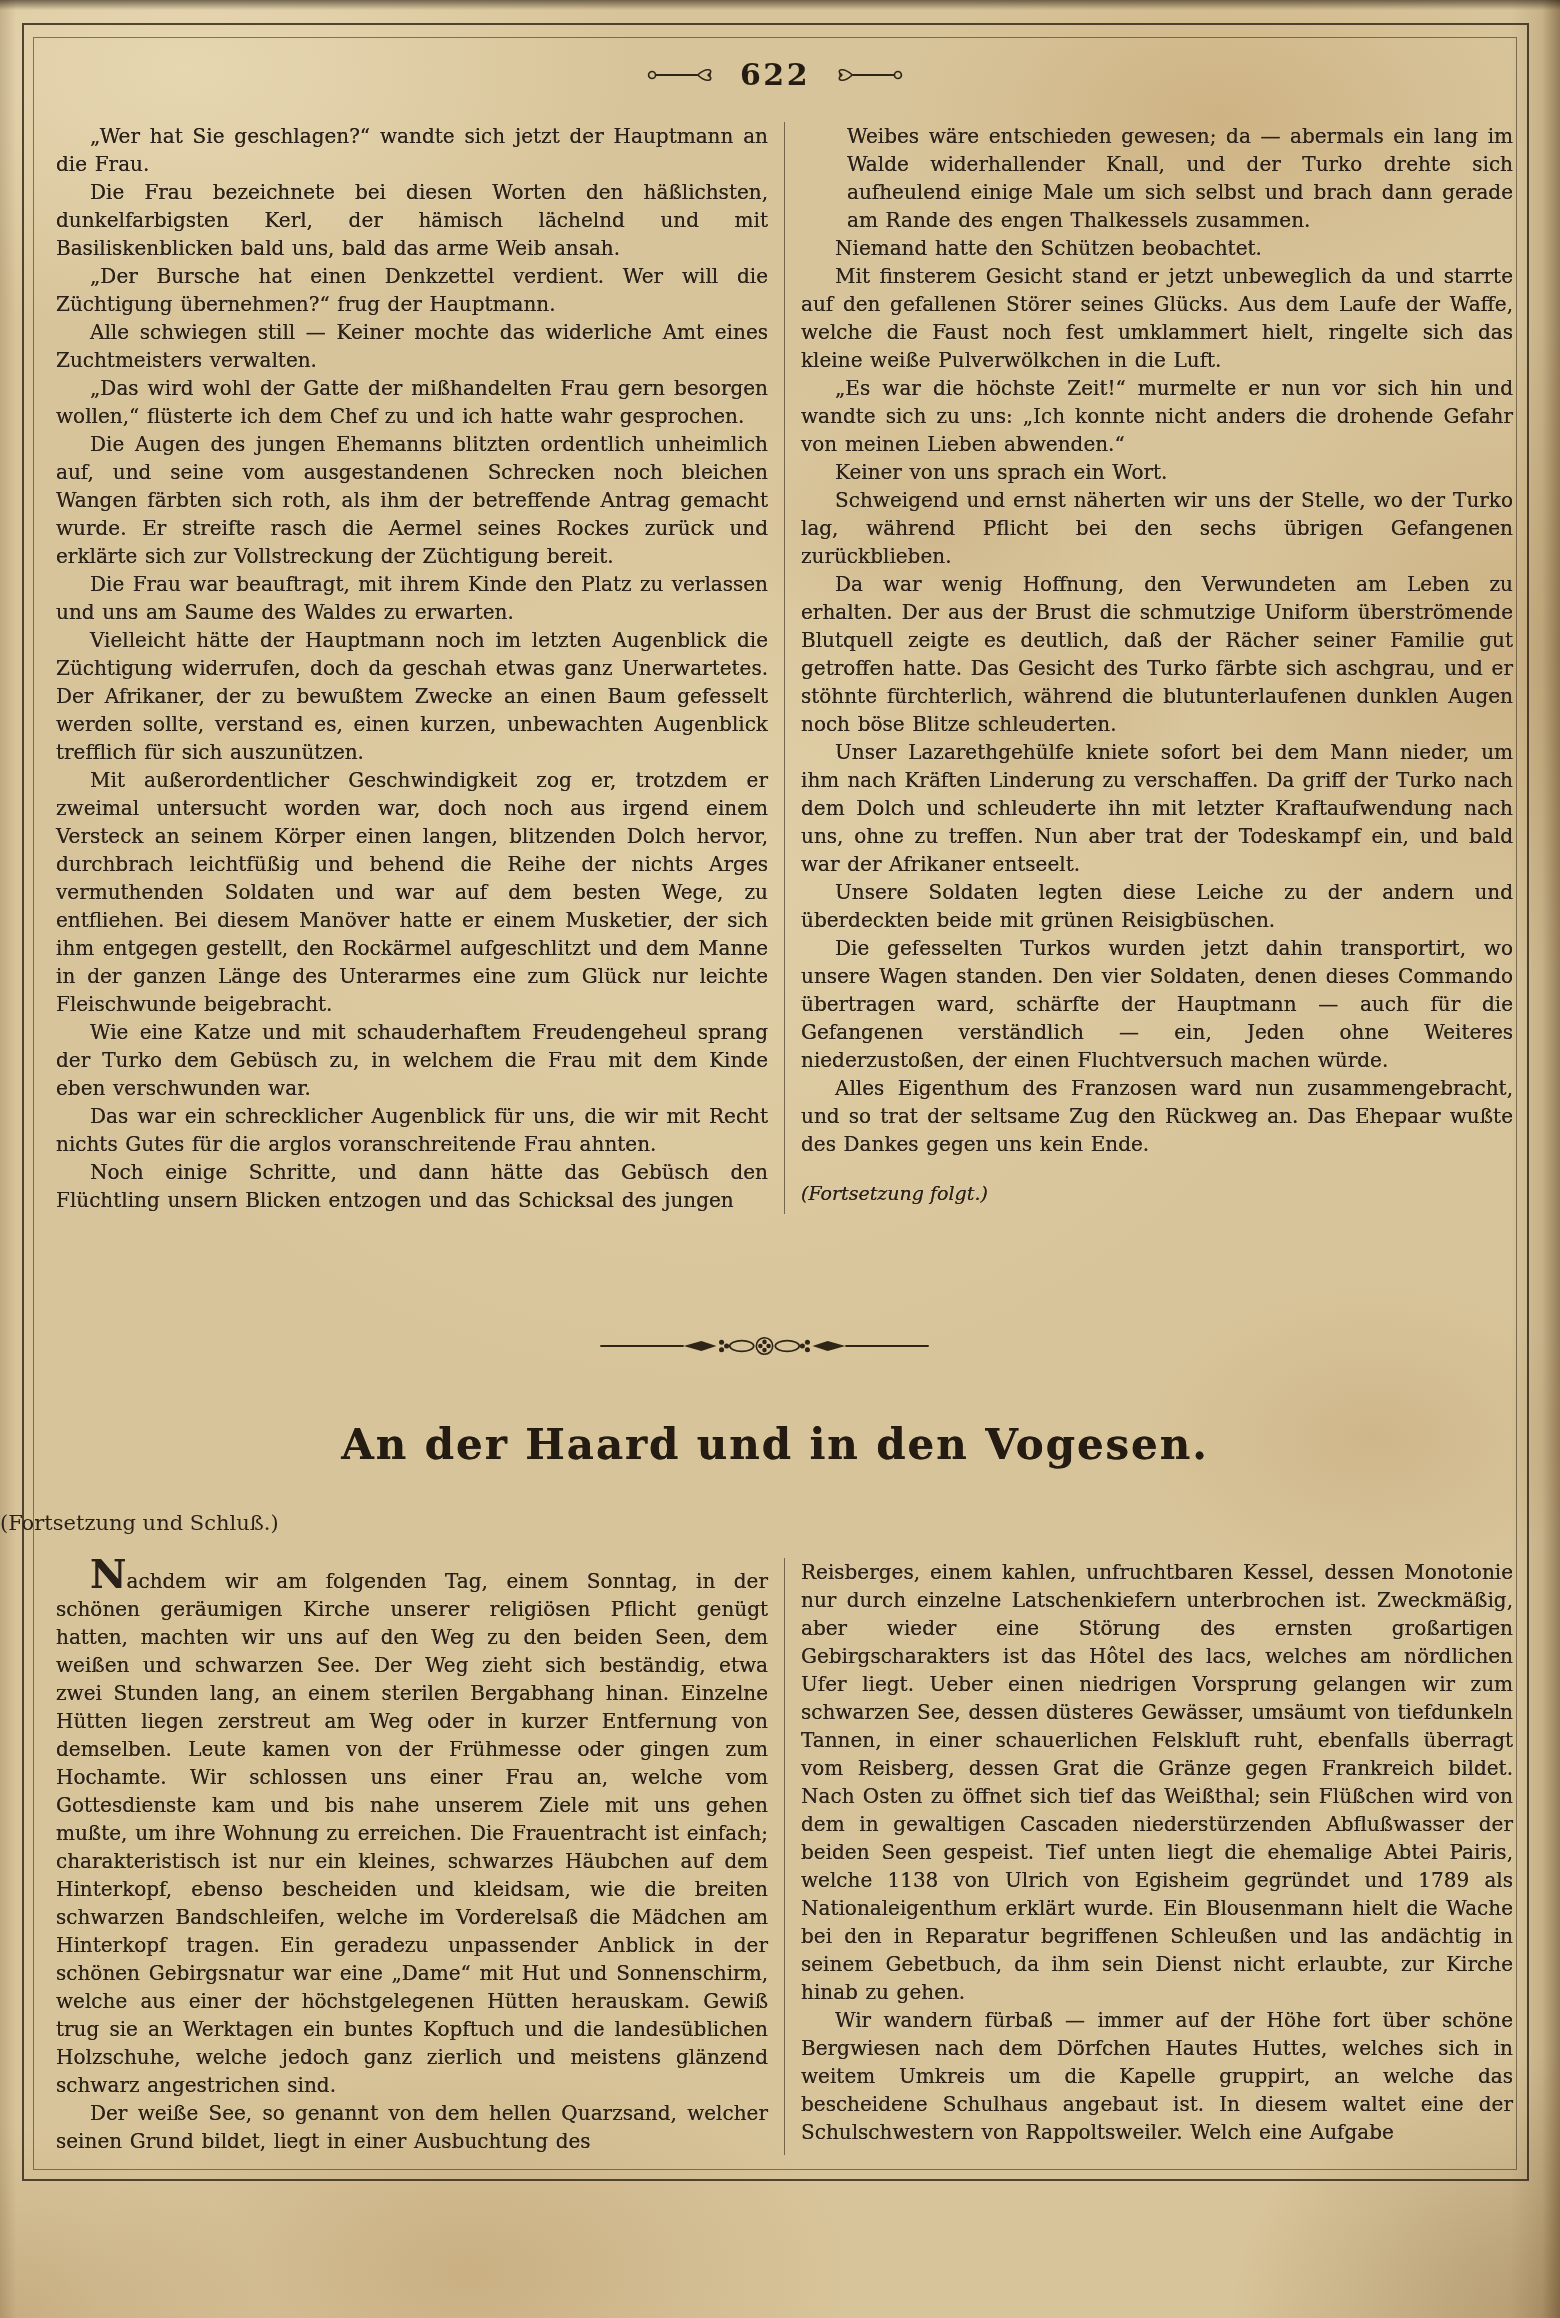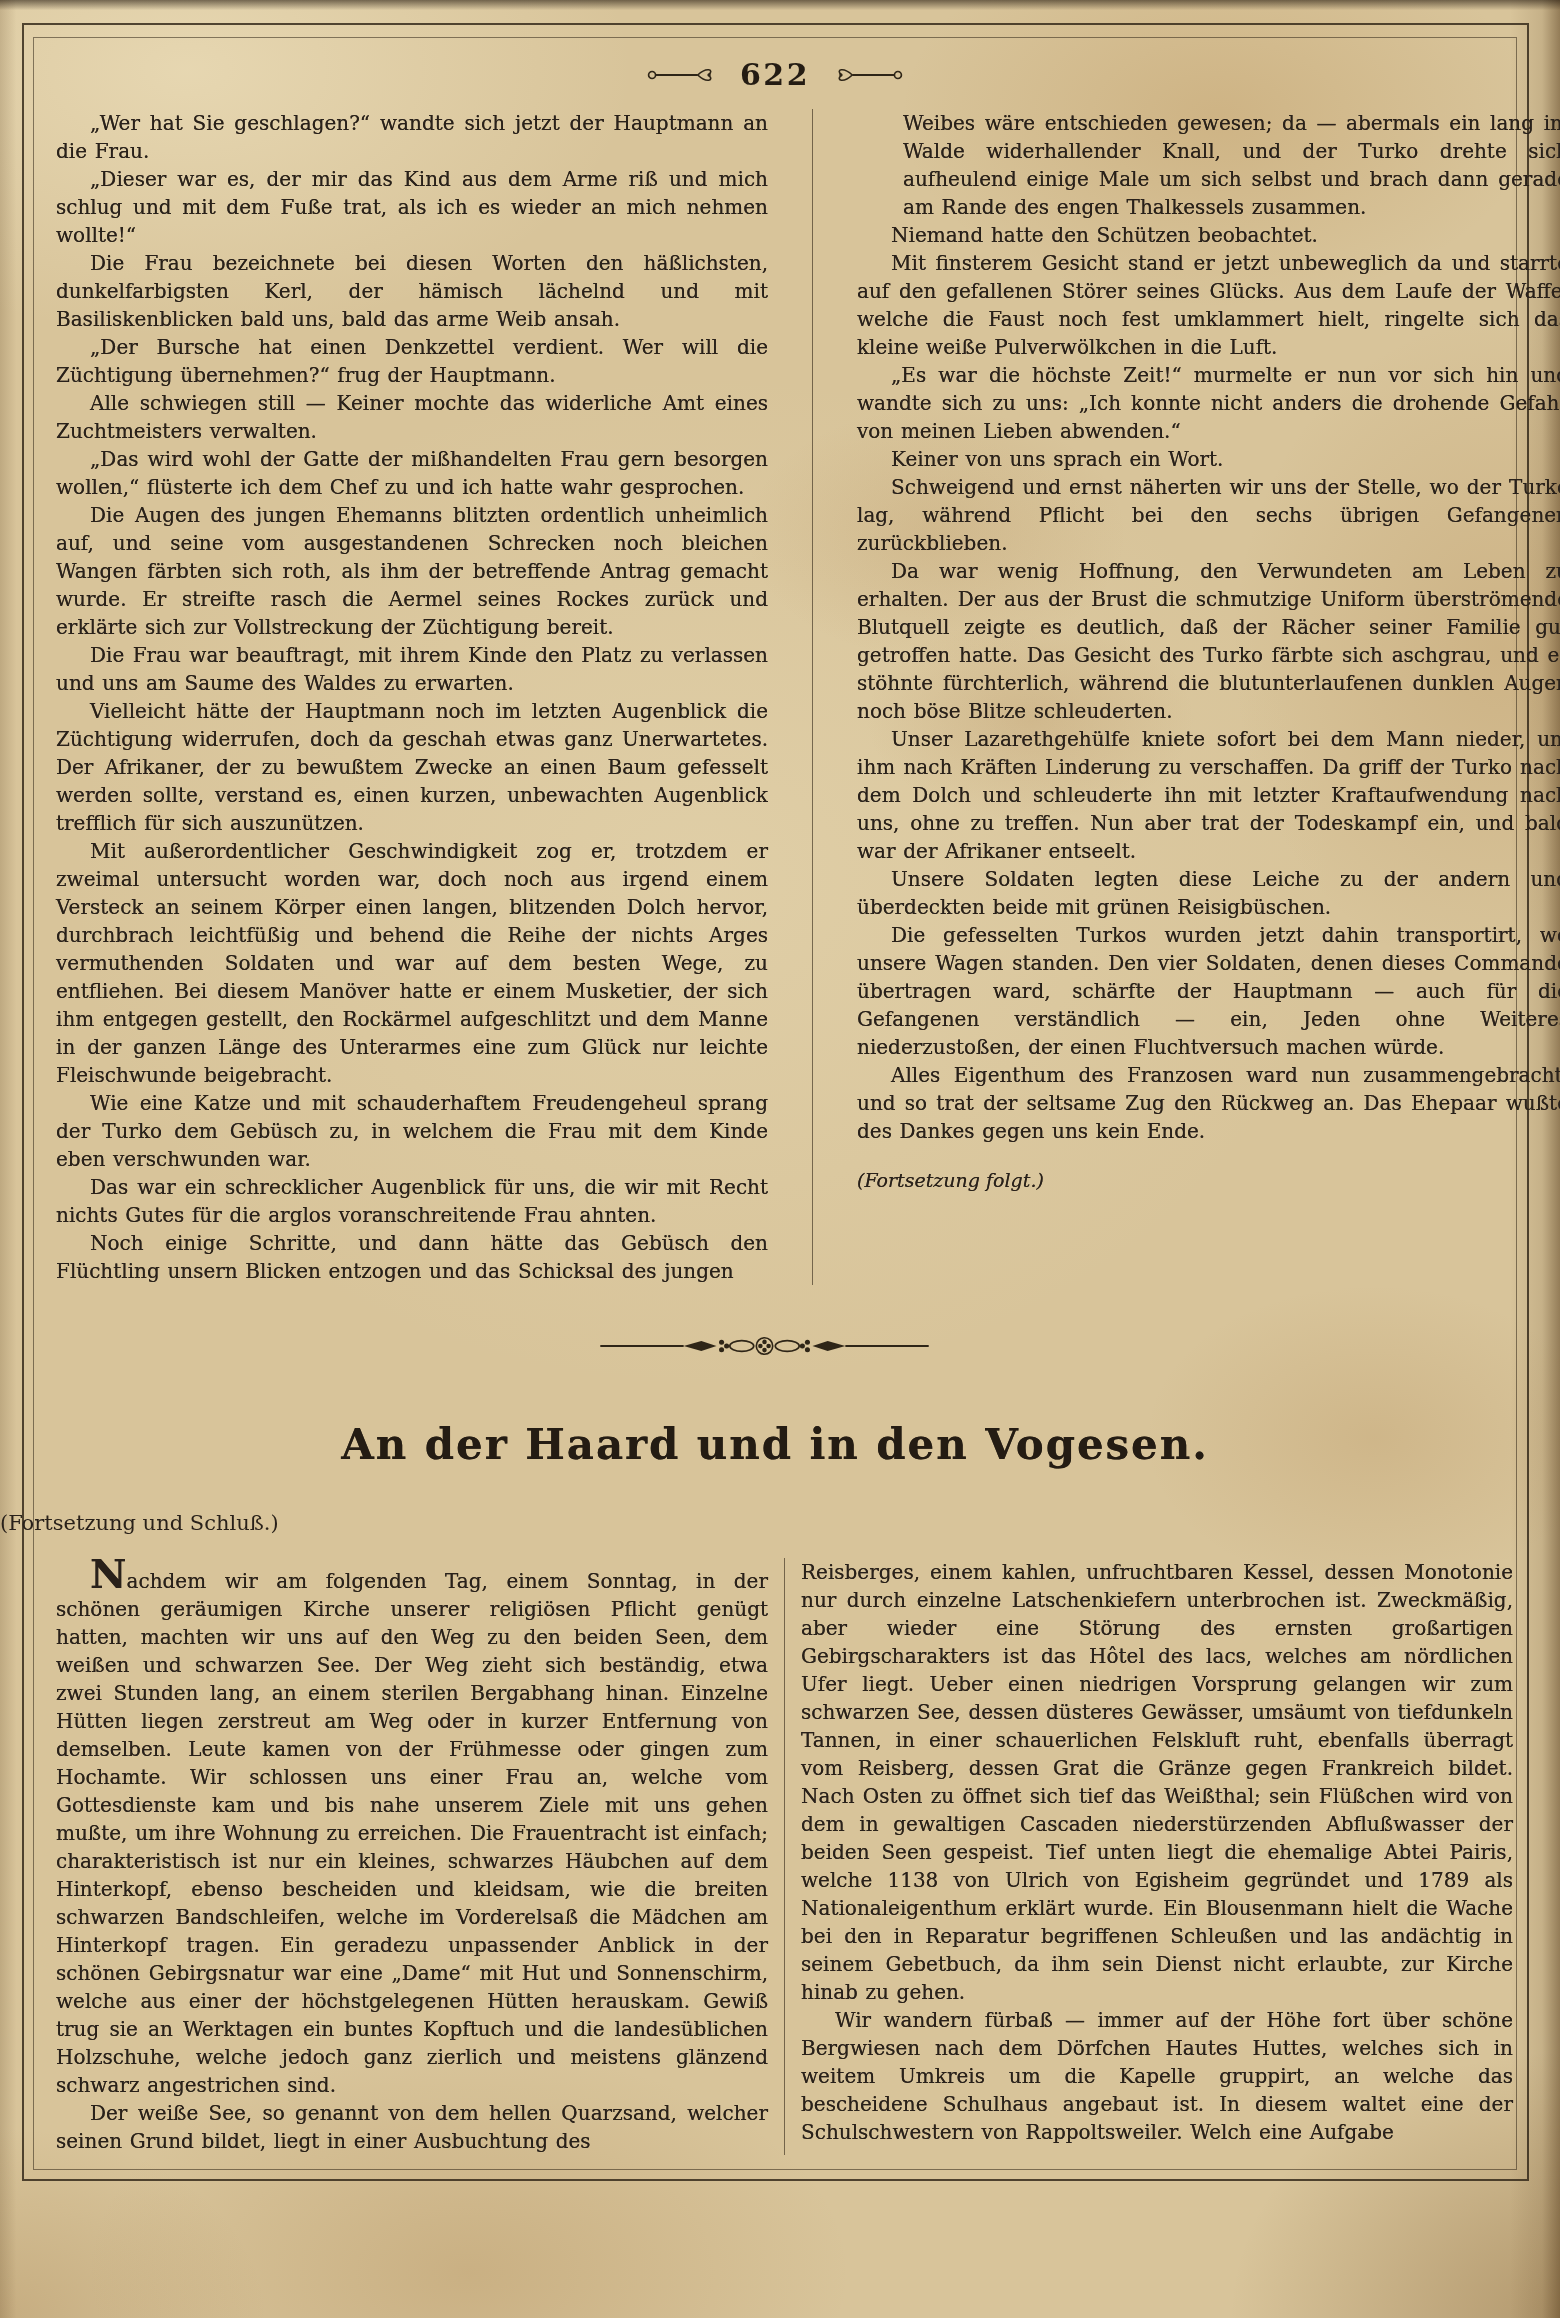--- a/index.html
+++ b/index.html
@@ -42,21 +42,21 @@
   .pagenum{
     font-size:30px;font-weight:bold;letter-spacing:2.5px;
     vertical-align:middle;color:#241c13;
   }
   .orn-h{vertical-align:middle;margin:0 21.6px;}
   .flip{transform:scaleX(-1);}
   .cols{
     position:absolute;left:56px;width:1456px;
     display:grid;grid-template-columns:712px 33px 712px;
   }
-  .art1{top:109px;gap:28px;}
+  .art1{top:122px;}
   .art2{top:1558px;}
   .vrule{width:1.3px;background:rgba(48,37,22,0.6);justify-self:center;height:100%;}
   .col p{
     margin:0;text-indent:34px;text-align:justify;
     font-size:20px;line-height:28px;
     text-shadow:0 0 0.4px rgba(41,33,26,0.8);
     word-spacing:1.3px;
   }
   [data-name="article1-right-col-list"] p:first-child{text-indent:0;margin-left:46px;}
   [data-name="article2-right-col-list"] p:first-child{text-indent:0;}
@@ -105,21 +105,20 @@
       <line x1="13.5" y1="14" x2="80" y2="14" stroke="#2e2517" stroke-width="3.2"></line>
       <path d="M80,14 C94,1 107,5 97,14 C107,23 94,27 80,14 Z" fill="none" stroke="#2e2517" stroke-width="2.6"></path>
       <circle cx="98" cy="14" r="2.6" fill="#2e2517"></circle>
     </svg>
   </div>
 
   <section class="cols art1" data-name="article1-columns">
     <div class="col" data-name="article1-left-col">
       <div data-name="article1-left-col-list">
           <p data-name="paragraph">„Wer hat Sie geschlagen?“ wandte sich jetzt der Hauptmann an die Frau.</p>
-          <p data-name="paragraph">„Dieser war es, der mir das Kind aus dem Arme riß und mich schlug und mit dem Fuße trat, als ich es wieder an mich nehmen wollte!“</p>
           <p data-name="paragraph">Die Frau bezeichnete bei diesen Worten den häßlichsten, dunkelfarbigsten Kerl, der hämisch lächelnd und mit Basiliskenblicken bald uns, bald das arme Weib ansah.</p>
           <p data-name="paragraph">„Der Bursche hat einen Denkzettel verdient. Wer will die Züchtigung übernehmen?“ frug der Hauptmann.</p>
           <p data-name="paragraph">Alle schwiegen still — Keiner mochte das widerliche Amt eines Zuchtmeisters verwalten.</p>
           <p data-name="paragraph">„Das wird wohl der Gatte der mißhandelten Frau gern besorgen wollen,“ flüsterte ich dem Chef zu und ich hatte wahr gesprochen.</p>
           <p data-name="paragraph">Die Augen des jungen Ehemanns blitzten ordentlich unheimlich auf, und seine vom ausgestandenen Schrecken noch bleichen Wangen färbten sich roth, als ihm der betreffende Antrag gemacht wurde. Er streifte rasch die Aermel seines Rockes zurück und erklärte sich zur Vollstreckung der Züchtigung bereit.</p>
           <p data-name="paragraph">Die Frau war beauftragt, mit ihrem Kinde den Platz zu verlassen und uns am Saume des Waldes zu erwarten.</p>
           <p data-name="paragraph">Vielleicht hätte der Hauptmann noch im letzten Augenblick die Züchtigung widerrufen, doch da geschah etwas ganz Unerwartetes. Der Afrikaner, der zu bewußtem Zwecke an einen Baum gefesselt werden sollte, verstand es, einen kurzen, unbewachten Augenblick trefflich für sich auszunützen.</p>
           <p data-name="paragraph">Mit außerordentlicher Geschwindigkeit zog er, trotzdem er zweimal untersucht worden war, doch noch aus irgend einem Versteck an seinem Körper einen langen, blitzenden Dolch hervor, durchbrach leichtfüßig und behend die Reihe der nichts Arges vermuthenden Soldaten und war auf dem besten Wege, zu entfliehen. Bei diesem Manöver hatte er einem Musketier, der sich ihm entgegen gestellt, den Rockärmel aufgeschlitzt und dem Manne in der ganzen Länge des Unterarmes eine zum Glück nur leichte Fleischwunde beigebracht.</p>
           <p data-name="paragraph">Wie eine Katze und mit schauderhaftem Freudengeheul sprang der Turko dem Gebüsch zu, in welchem die Frau mit dem Kinde eben verschwunden war.</p>
           <p data-name="paragraph">Das war ein schrecklicher Augenblick für uns, die wir mit Recht nichts Gutes für die arglos voranschreitende Frau ahnten.</p>

